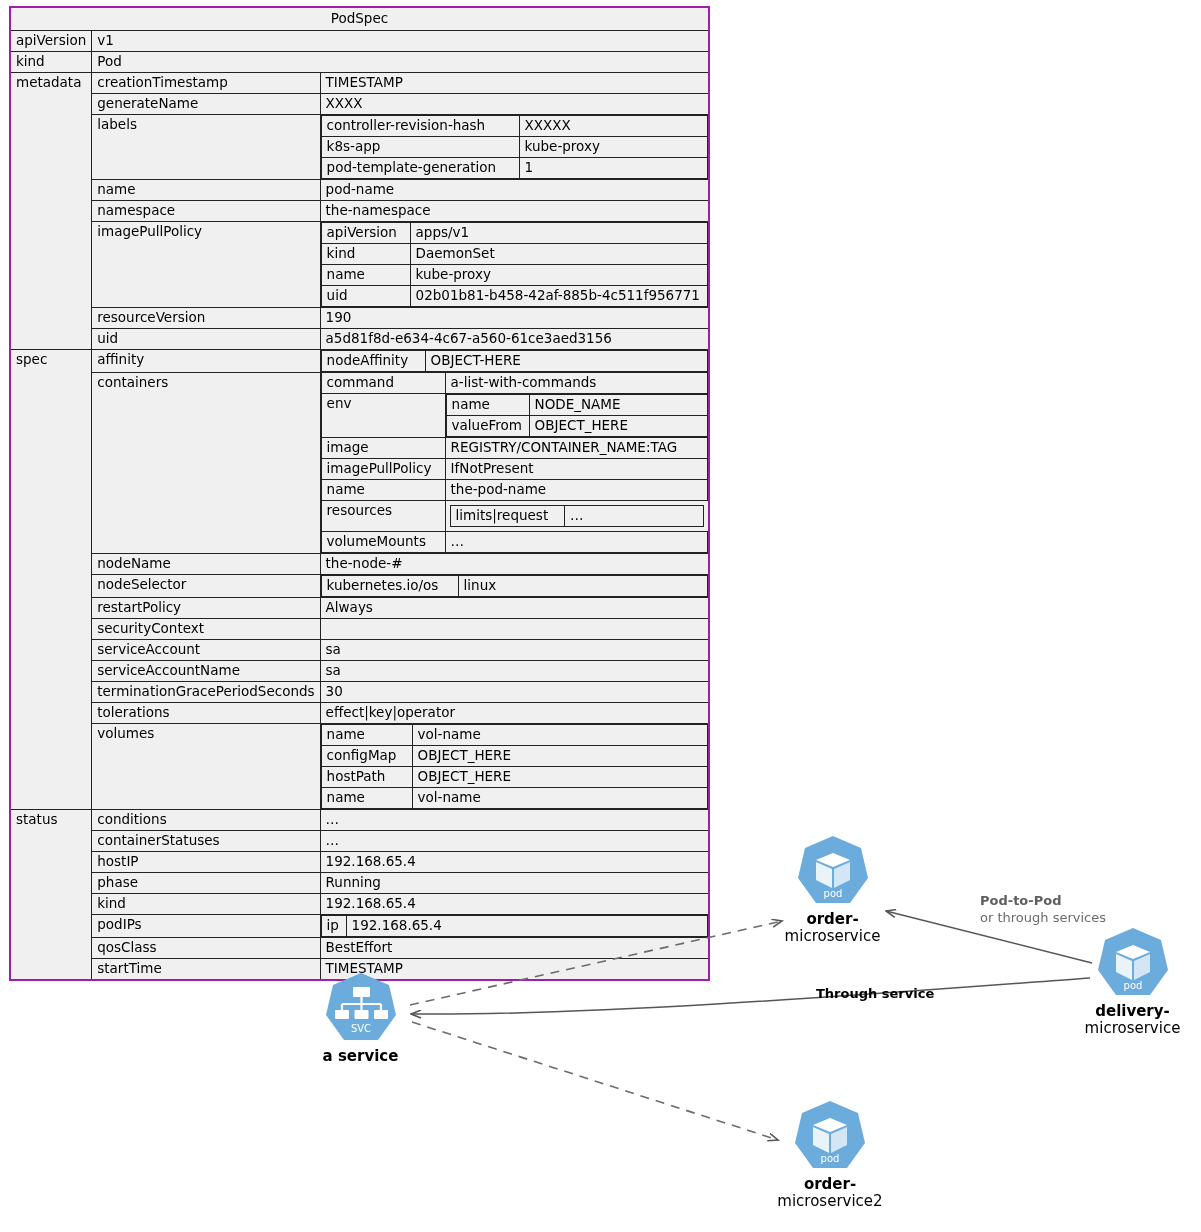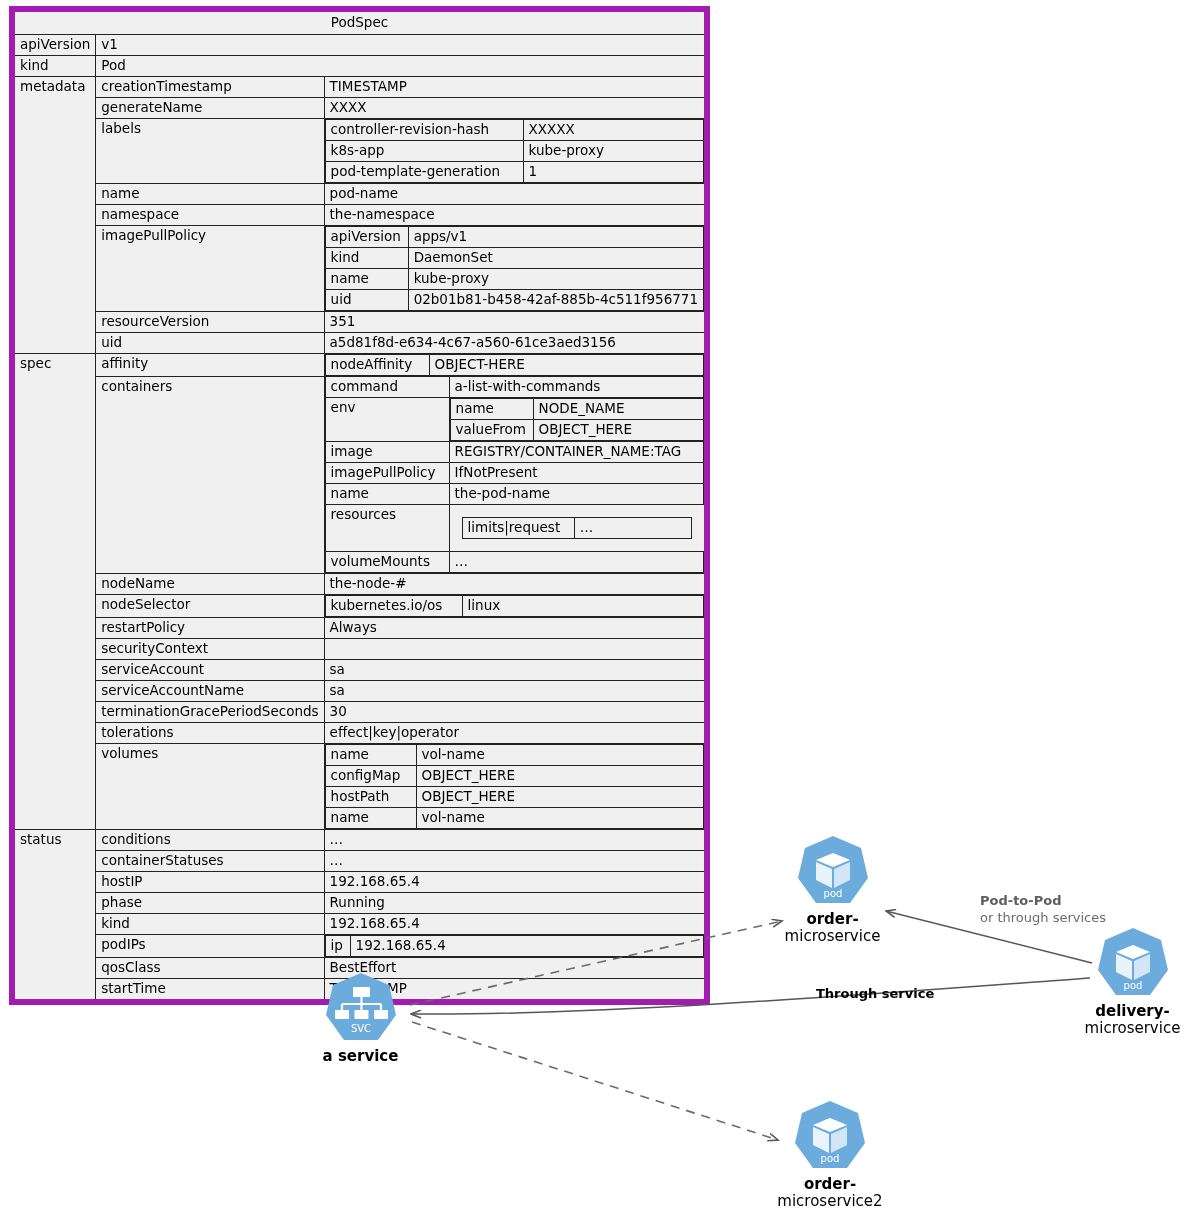--- a/index.html
+++ b/index.html
@@ -16,21 +16,21 @@
   }
 
   
   #podspec-table {
     position: absolute;
     left: 9px;
     top: 6px;
     width: 701px;
     border-collapse: collapse;
     background: #fdba74;
-    border: 6px solid #a21caf;
+    border: 2px solid #a21caf;
     font-size: 13.5px;
     color: #000;
   }
   #podspec-table td {
     border: 1px solid #222;
     padding: 2px 5px 3px 5px;
     vertical-align: top;
     line-height: 15px;
     height: 15px;
     background: #f0f0f0;
@@ -200,21 +200,21 @@
         <tr>
           <td>uid</td>
           <td>02b01b81-b458-42af-885b-4c511f956771</td>
         </tr>
       </tbody>
           </table>
     </td>
   </tr>
   <tr>
     <td>resourceVersion</td>
-    <td>351</td>
+    <td>190</td>
   </tr>
   <tr>
     <td>uid</td>
     <td>a5d81f8d-e634-4c67-a560-61ce3aed3156</td>
   </tr>
 
   <tr>
     <td rowspan="11">spec</td>
     <td>affinity</td>
     <td class="nest">
@@ -273,21 +273,21 @@
         <tr>
           <td>imagePullPolicy</td>
           <td>IfNotPresent</td>
         </tr>
         <tr>
           <td>name</td>
           <td>the-pod-name</td>
         </tr>
         <tr>
           <td>resources</td>
-          <td class="nest" style="padding:12px;border-right:0">
+          <td class="nest" style="padding:4px;border-right:0">
             <table class="inner2" style="width:auto">
               <tbody>
                       <tr>
                 <td style="width:105px">limits|request</td>
                 <td style="width:145px">…</td>
               </tr>
             </tbody>
                   </table>
           </td>
         </tr>

